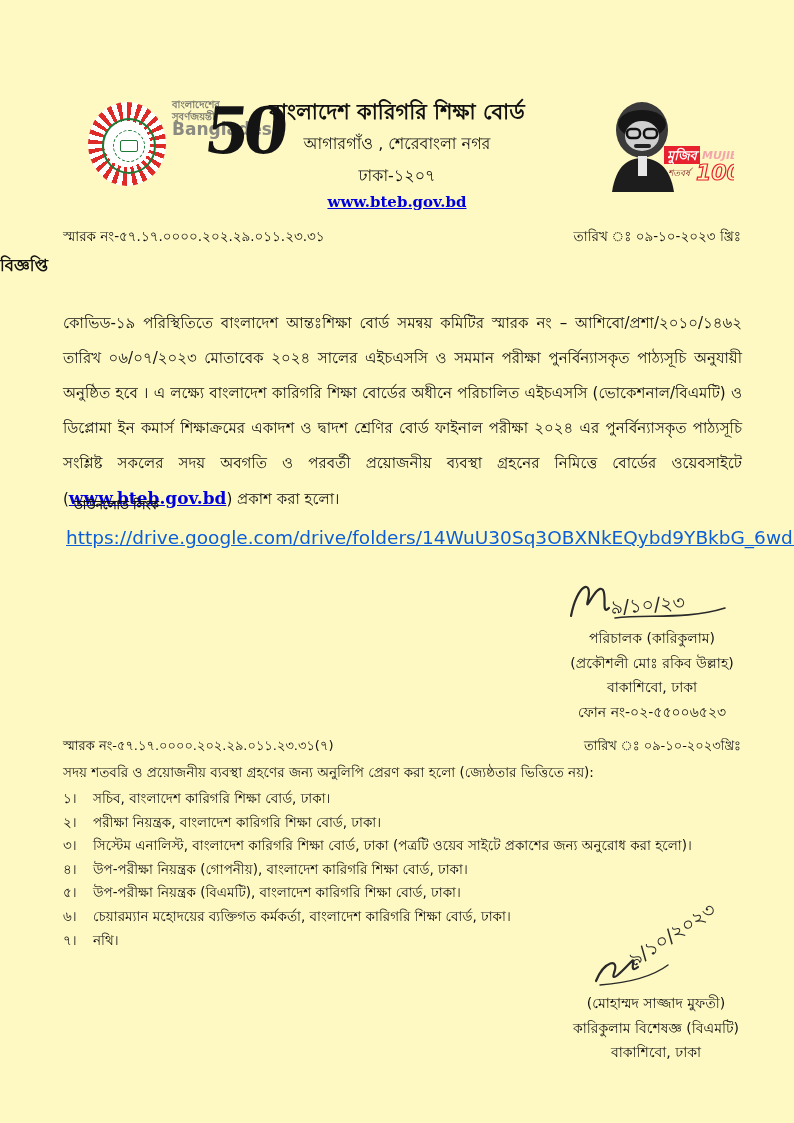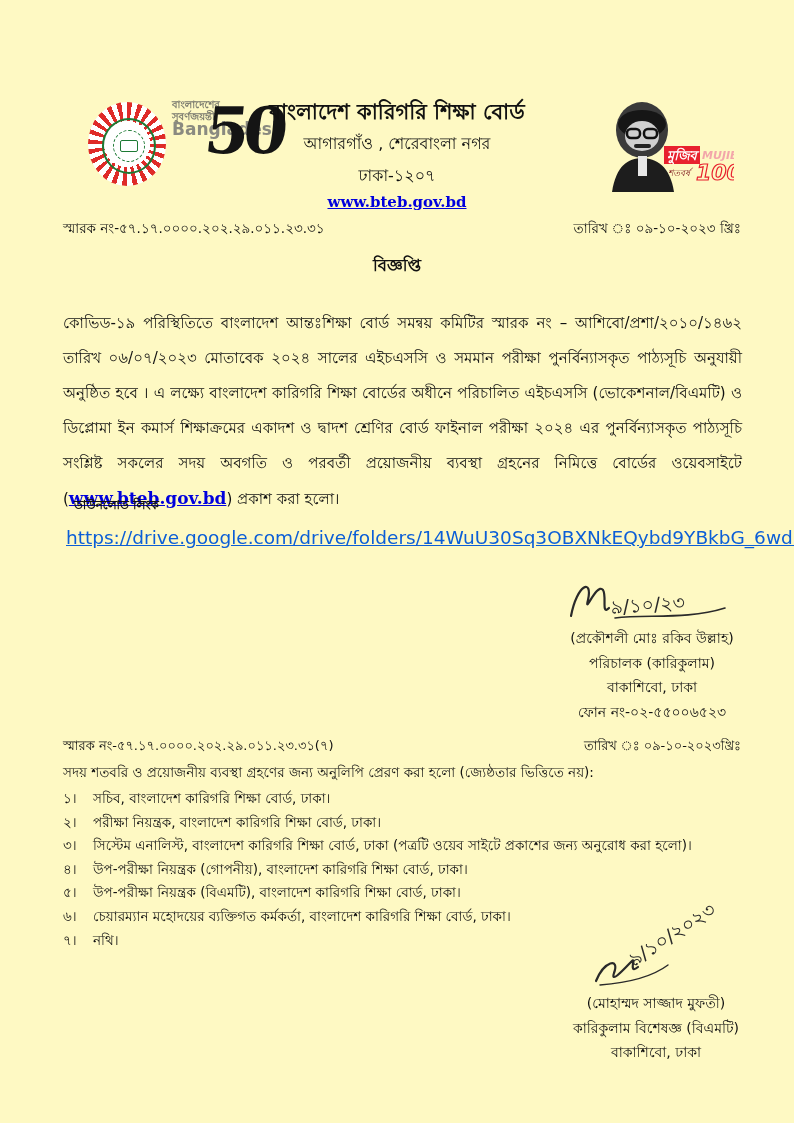--- a/index.html
+++ b/index.html
@@ -33,23 +33,23 @@
   .head-center{left:0;right:0;text-align:center;}
   .org-name{top:96px;font-size:21px;font-weight:bold;}
   .addr1{top:131px;font-size:16px;}
   .addr2{top:163px;font-size:16px;}
   .www{top:193px;font-size:15px;}
   .www a{color:#0000dd;text-decoration:underline;font-family:"DejaVu Serif","Liberation Serif",serif;font-weight:bold;}
   .mujib{left:594px;top:96px;width:140px;height:96px;font-style:italic;}
   .mujib svg{display:block;}
   
   .memo{left:63px;width:678px;display:flex;justify-content:space-between;font-size:13.5px;}
-  .memo1{top:218px;text-align:center;}
+  .memo1{top:226px;text-align:center;}
   .memo2{top:736px;font-size:13px;}
-  .notice{top:253px;left:0;right:0;text-align:center;font-weight:bold;font-size:16.5px;}
+  .notice{top:253px;left:0;right:0;font-weight:bold;font-size:16.5px;}
   
   .body-par{top:306px;left:63px;width:679px;font-size:15px;line-height:35px;text-align:justify;}
   .inline-link{color:#0000dd;text-decoration:underline;font-family:"DejaVu Serif","Liberation Serif",serif;font-size:17px;font-weight:bold;}
   
   .dl-head{top:496px;left:66px;font-size:12px;font-weight:bold;margin-left:8px;}
   .dl-link{top:527px;left:66px;font-size:18.5px;}
   .dl-link a{color:#0b5ed7;text-decoration:underline;}
   
   .sig{text-align:center;font-size:14px;line-height:24.5px;}
   .sig1{top:574px;left:528px;width:248px;}
@@ -125,22 +125,22 @@
   <div class="abs dl-link">
     <a href="#">https://drive.google.com/drive/folders/14WuU30Sq3OBXNkEQybd9YBkbG_6wdmCv</a>
   </div>
 
   <div class="abs sig sig1">
     <svg width="190" height="52" viewBox="0 0 190 52">
       <path d="M14 42 C20 10 36 4 31 26 C27 42 40 8 46 16 C50 22 44 42 52 34" fill="none" stroke="#2a2a2a" stroke-width="2.2" stroke-linecap="round"></path>
       <text x="54" y="40" font-size="19" fill="#2a2a2a" transform="rotate(-4 54 40)">৯/১০/২৩</text>
       <path d="M58 44 C90 40 130 46 168 34" fill="none" stroke="#2a2a2a" stroke-width="1.6" stroke-linecap="round"></path>
     </svg>
+    <div class="line">পরিচালক (কারিকুলাম)</div>
     <div class="line">(প্রকৌশলী মোঃ রকিব উল্লাহ)</div>
-    <div class="line">পরিচালক (কারিকুলাম)</div>
     <div class="line">বাকাশিবো, ঢাকা</div>
     <div class="line">ফোন নং-০২-৫৫০০৬৫২৩</div>
   </div>
 
   <div class="abs memo memo2">
     <span>স্মারক নং-৫৭.১৭.০০০০.২০২.২৯.০১১.২৩.৩১(৭)</span>
     <span>তারিখ ঃ ০৯-১০-২০২৩খ্রিঃ</span>
   </div>
 
   <div class="abs copy-intro">সদয় শতবরি ও প্রয়োজনীয় ব্যবস্থা গ্রহণের জন্য অনুলিপি প্রেরণ করা হলো (জ্যেষ্ঠতার ভিত্তিতে নয়):</div>

